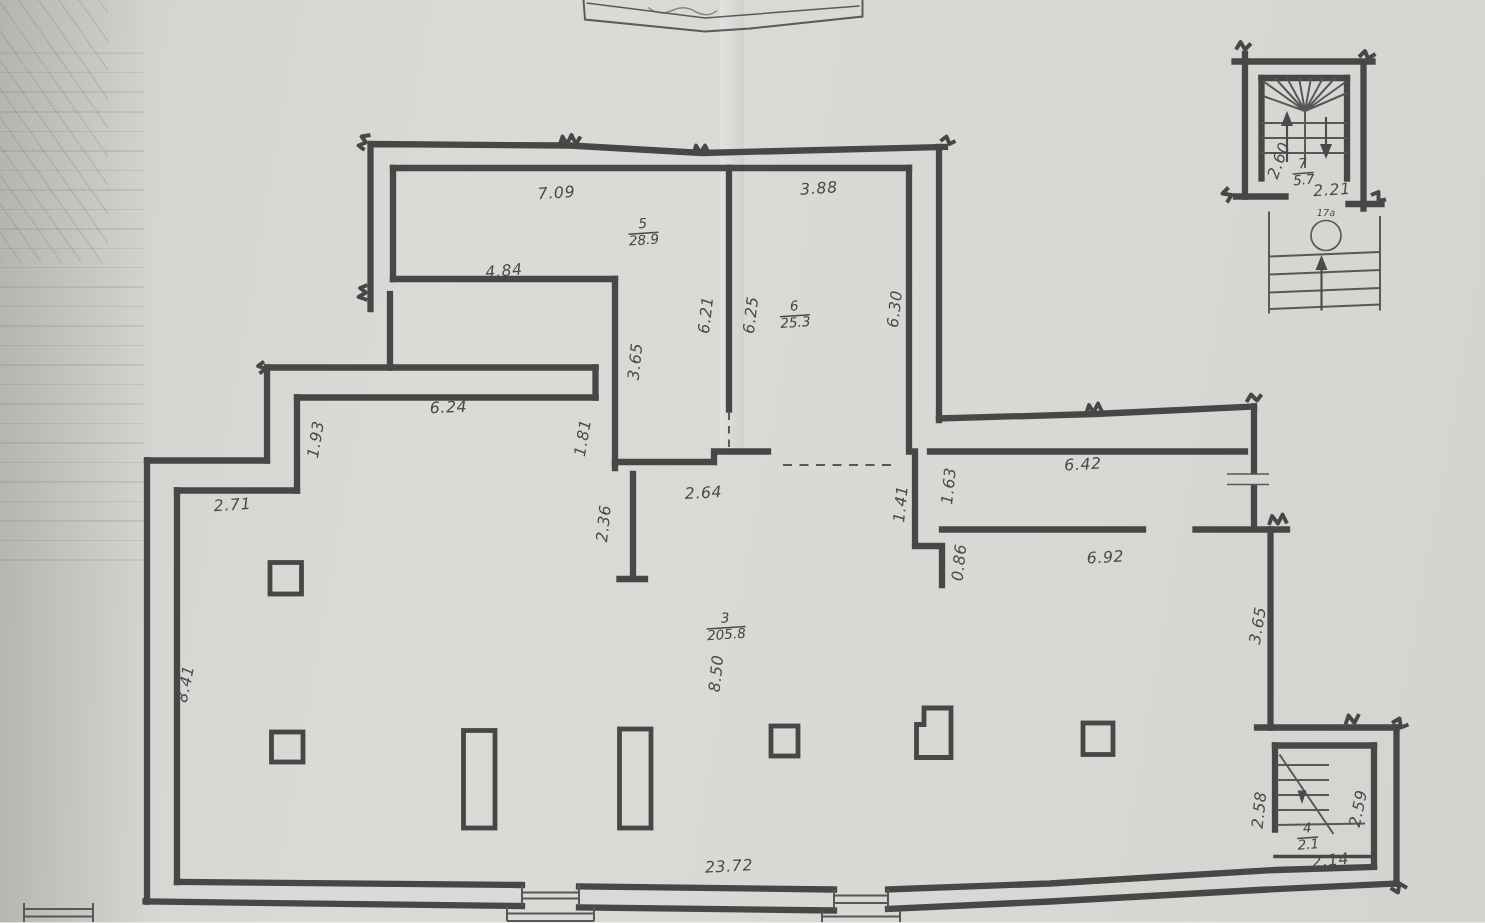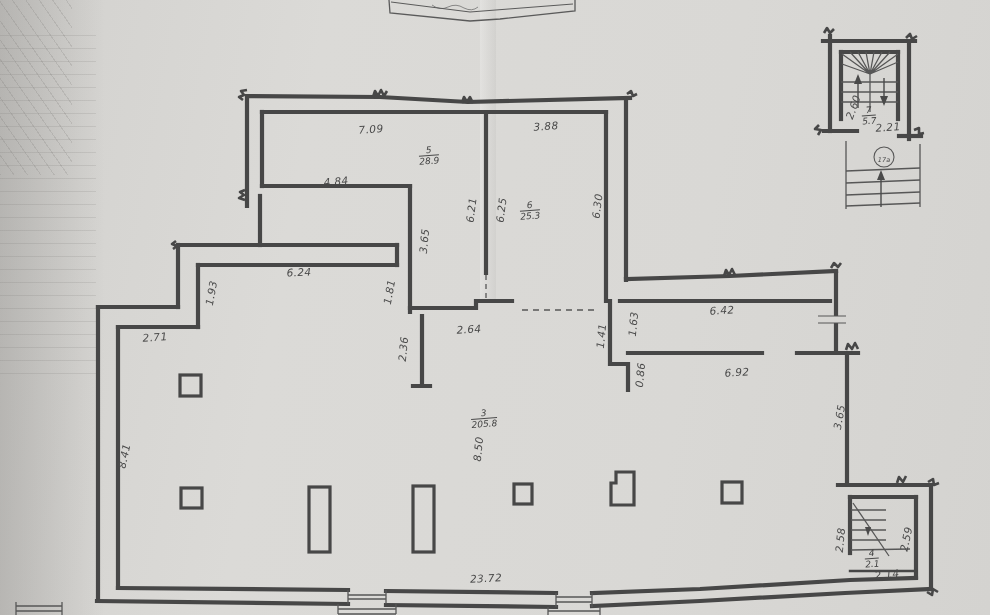--- a/index.html
+++ b/index.html
@@ -16,21 +16,21 @@
     background:repeating-linear-gradient(55deg,rgba(115,113,110,.2) 0 1px,transparent 1px 11px);}
   .crease{position:absolute;left:480px;top:0;width:16px;height:300px;
     background:linear-gradient(to right,rgba(255,255,255,.22),rgba(60,60,60,.05));}
   svg{position:absolute;left:0;top:0;}
   .dim{position:absolute;font-style:italic;font-size:10.5px;color:#4a4a4a;
     white-space:nowrap;letter-spacing:.4px;}
   .room{position:absolute;text-align:center;transform:translate(-50%,-50%) rotate(-4deg);
     font-style:italic;color:#434343;}
   .room .rn{display:block;font-size:9px;line-height:9px;padding:0 3px;border-bottom:1px solid #4a4a4a;}
   .room .ra{display:block;font-size:9px;line-height:10px;}
-  .circ-label{position:absolute;left:884px;top:160px;transform:translate(-50%,-50%);
+  .circ-label{position:absolute;left:884px;top:142px;transform:translate(-50%,-50%);
     font-size:6.5px;font-style:italic;color:#4a4a4a;}
   .watermark{position:absolute;left:388px;top:282px;width:264px;height:58px;
     border:2px solid rgba(255,255,255,.55);}
   .wm-title{position:absolute;left:14px;top:0px;font-weight:bold;font-size:36px;
     letter-spacing:5px;color:rgba(255,255,255,.8);}
   .wm-sub{position:absolute;left:17px;top:42px;font-weight:bold;font-size:10px;
     letter-spacing:4px;color:rgba(255,255,255,.62);}
   .wm-line{position:absolute;left:118px;top:47px;width:134px;border-top:2px solid rgba(255,255,255,.5);}
 </style>
 </head>

